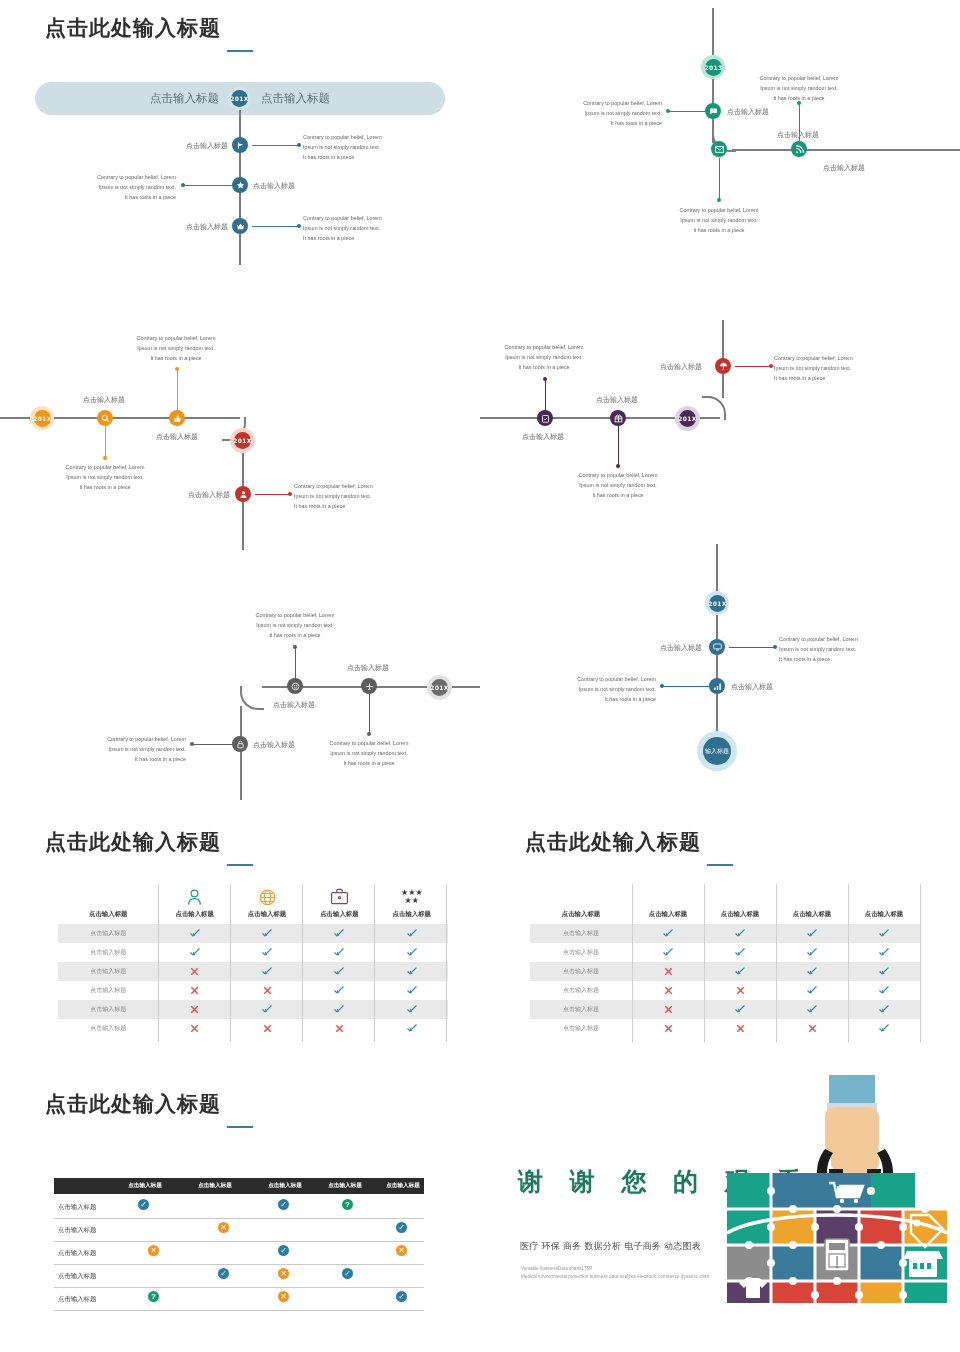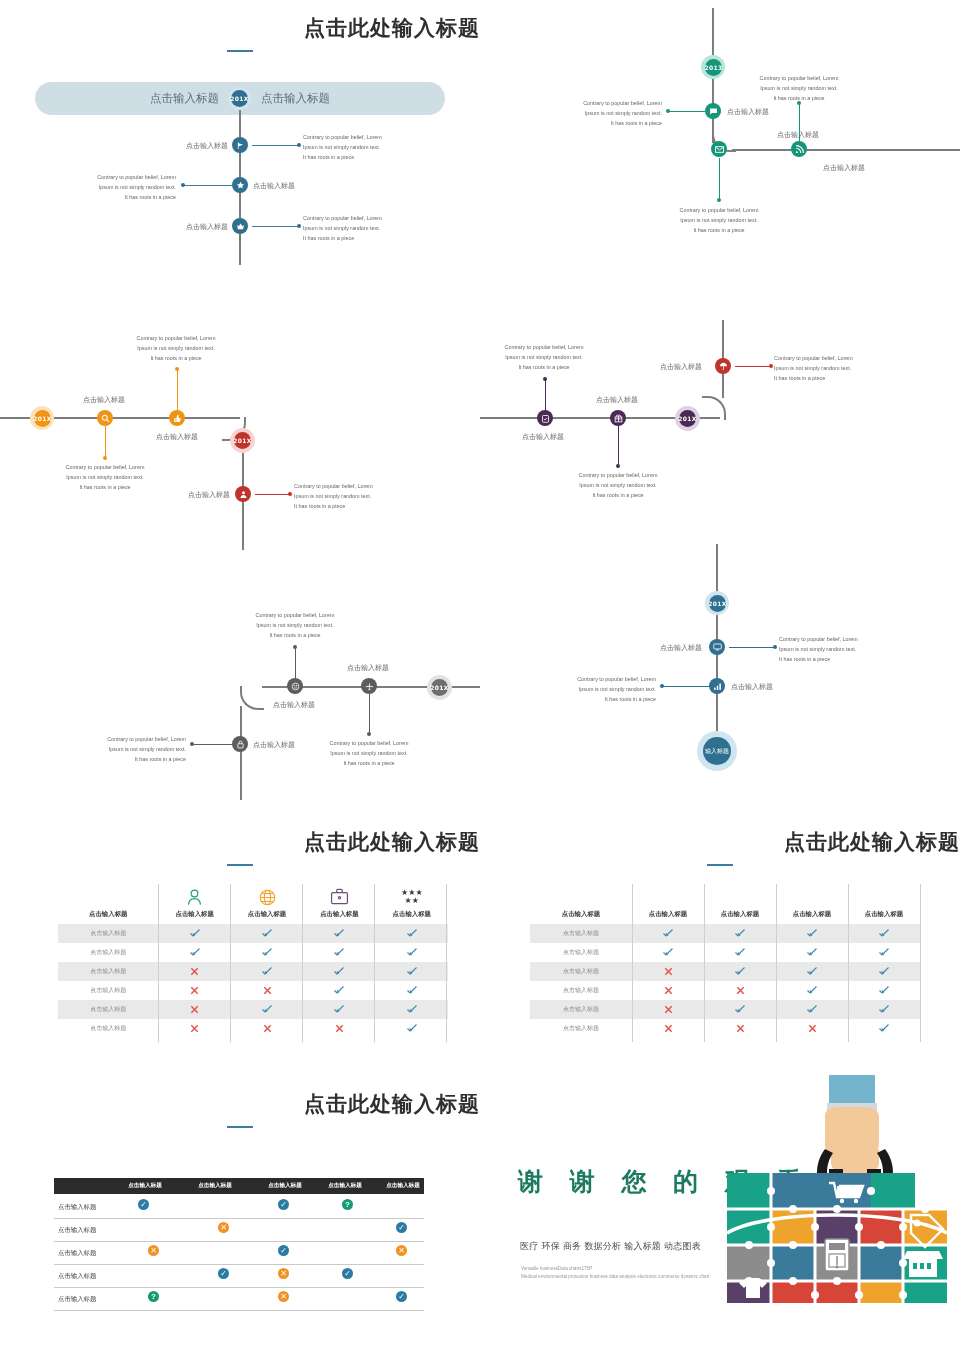--- a/index.html
+++ b/index.html
@@ -6,22 +6,23 @@
   body{
     width:960px;height:1352px;background:#ffffff;
     font-family:"Liberation Sans","DejaVu Sans",sans-serif;
     color:#444;position:relative;overflow:hidden;
   }
   .slide{position:absolute;overflow:hidden;}
 
   
   .big-title{
     font-family:Liberation Serif, serif;
-    font-size:21px;font-weight:700;color:#2f2f2f;text-align:right;
+    font-size:21px;font-weight:700;color:#2f2f2f;text-align:left;
     letter-spacing:1px;
+    padding-left:45px;
   }
   .title-rule{width:26px;height:2px;background:#3d7c9e;margin:6px auto 0;}
 
   
   .axis{position:absolute;background:#7d7d7d;}
   .axis.v{width:2px;}
   .axis.h{height:2px;}
   .corner{position:absolute;border:2px solid #7d7d7d;background:transparent;}
 
   .node{
@@ -744,21 +745,21 @@
   <div class="drow-name" style="left:58px;top:220px;">点击输入标题</div>
   <div class="badge" style="left:148px;top:216px;background:#159b73;">?</div>
   <div class="badge" style="left:278px;top:216px;background:#f29222;">✕</div>
   <div class="badge" style="left:396px;top:216px;background:#2b7ba3;">✓</div>
   <div class="drow-line" style="left:54px;top:235px;width:370px;"></div>
 </div>
 
 <div class="slide" style="left:480px;top:1075px;width:480px;height:277px;">
 
   <div class="thanks" style="left:38px;top:90px;">谢 谢 您 的 观 看</div>
-  <div class="thanks-sub" style="left:40px;top:165px;">医疗 环保 商务 数据分析 输入标题 动态图表</div>
+  <div class="thanks-sub" style="left:40px;top:165px;">医疗 环保 商务 数据分析 电子商务 动态图表</div>
   <div class="thanks-en" style="left:41px;top:190px;">Versatile businessData charts175P</div>
   <div class="thanks-en" style="left:41px;top:198px;">Medical environmental protection business data analysis electronic commerce dynamic chart</div>
 
   <svg width="240" height="230" viewBox="0 0 240 230" style="position:absolute;left:245px;top:-2px;">
 
     <rect x="104" y="0" width="46" height="32" fill="#74b4cc"></rect>
     <rect x="102" y="30" width="50" height="12" fill="#d3d9dc"></rect>
 
     <path d="M100 42c0-5 6-8 14-8h26c8 0 14 4 14 10v26c0 10-8 16-18 16h-20c-10 0-16-6-16-14z" fill="#f3c99a"></path>
     <path d="M106 76h48v14c0 6-6 10-14 10h-20c-8 0-14-4-14-10z" fill="#f3c99a"></path>

